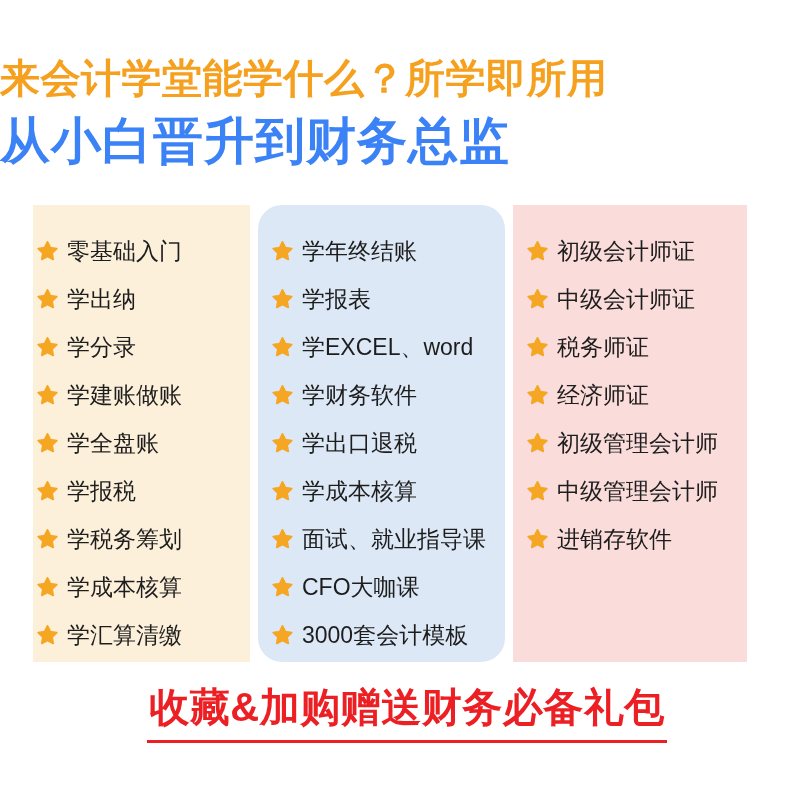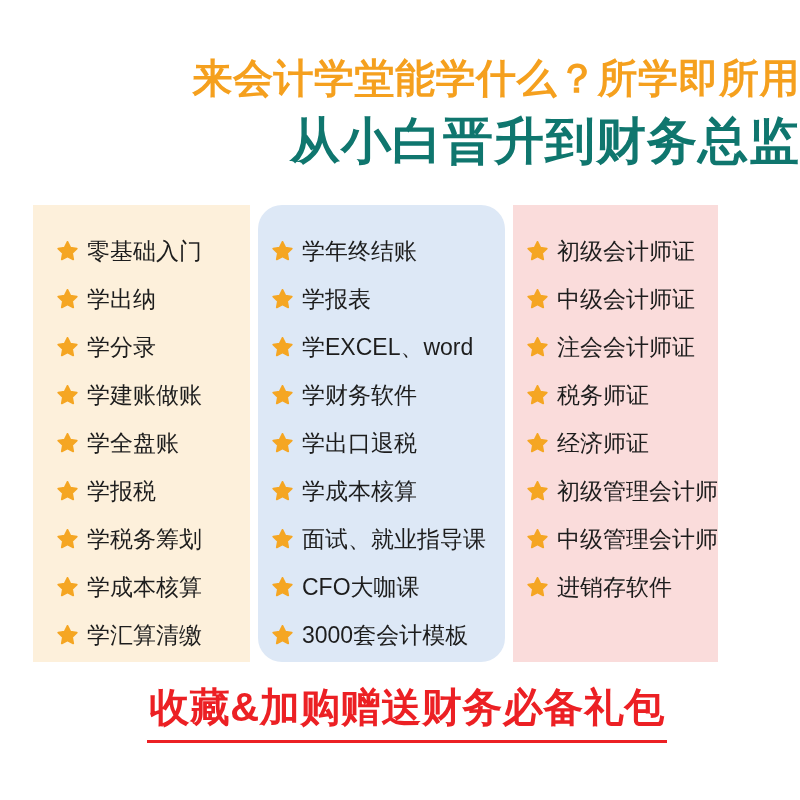--- a/index.html
+++ b/index.html
@@ -17,32 +17,32 @@
   .poster {
     width: 800px;
     height: 800px;
     position: relative;
     box-sizing: border-box;
   }
 
   
   .header {
     padding-top: 52px;
-    text-align: right;
+    text-align: left;
   }
   .headline-primary {
     color: #F5A01E;
     font-size: 40px;
     font-weight: bold;
     line-height: 52px;
     letter-spacing: 0.5px;
     white-space: nowrap;
   }
   .headline-secondary {
-    color: #0f766e;
+    color: #3b82f6;
     font-size: 50px;
     font-weight: bold;
     line-height: 66px;
     letter-spacing: 1px;
     white-space: nowrap;
     margin-top: 4px;
   }
 
   
   .columns {
@@ -55,27 +55,27 @@
     gap: 8px;
   }
   .column {
     box-sizing: border-box;
     padding: 22px 0 0 0;
     display: flex;
     flex-direction: column;
   }
   .col-0 { width: 217px; background: #FDF0DB; }
   .col-1 { width: 247px; background: #DDE8F6; }
-  .col-2 { width: 205px; background: #FADCDB; }
+  .col-2 { width: 234px; background: #FADCDB; }
 
   .feature-item {
     display: flex;
     align-items: center;
     height: 48px;
-    padding-left: 24px;
+    padding-left: 4px;
     box-sizing: border-box;
   }
   .col-1 .feature-item { padding-left: 14px; }
   .col-2 .feature-item { padding-left: 14px; }
 
   .star-icon {
     flex: 0 0 auto;
     width: 21px;
     height: 21px;
     margin-right: 9px;
@@ -245,26 +245,20 @@
         <div class="feature-item">
           <svg class="star-icon" viewBox="0 0 21 21">
             <path d="M10.5 0.8 L13.35 6.6 L19.75 7.55 L15.1 12.05 L16.2 18.4 L10.5 15.4 L4.8 18.4 L5.9 12.05 L1.25 7.55 L7.65 6.6 Z" fill="#F5A623" stroke="#F5A623" stroke-width="1.8" stroke-linejoin="round"></path>
           </svg>
           <span class="feature-label">中级会计师证</span>
         </div>
         <div class="feature-item">
           <svg class="star-icon" viewBox="0 0 21 21">
             <path d="M10.5 0.8 L13.35 6.6 L19.75 7.55 L15.1 12.05 L16.2 18.4 L10.5 15.4 L4.8 18.4 L5.9 12.05 L1.25 7.55 L7.65 6.6 Z" fill="#F5A623" stroke="#F5A623" stroke-width="1.8" stroke-linejoin="round"></path>
           </svg>
-          <span class="feature-label">注会会计师证</span>
-        </div>
-        <div class="feature-item">
-          <svg class="star-icon" viewBox="0 0 21 21">
-            <path d="M10.5 0.8 L13.35 6.6 L19.75 7.55 L15.1 12.05 L16.2 18.4 L10.5 15.4 L4.8 18.4 L5.9 12.05 L1.25 7.55 L7.65 6.6 Z" fill="#F5A623" stroke="#F5A623" stroke-width="1.8" stroke-linejoin="round"></path>
-          </svg>
           <span class="feature-label">税务师证</span>
         </div>
         <div class="feature-item">
           <svg class="star-icon" viewBox="0 0 21 21">
             <path d="M10.5 0.8 L13.35 6.6 L19.75 7.55 L15.1 12.05 L16.2 18.4 L10.5 15.4 L4.8 18.4 L5.9 12.05 L1.25 7.55 L7.65 6.6 Z" fill="#F5A623" stroke="#F5A623" stroke-width="1.8" stroke-linejoin="round"></path>
           </svg>
           <span class="feature-label">经济师证</span>
         </div>
         <div class="feature-item">
           <svg class="star-icon" viewBox="0 0 21 21">

